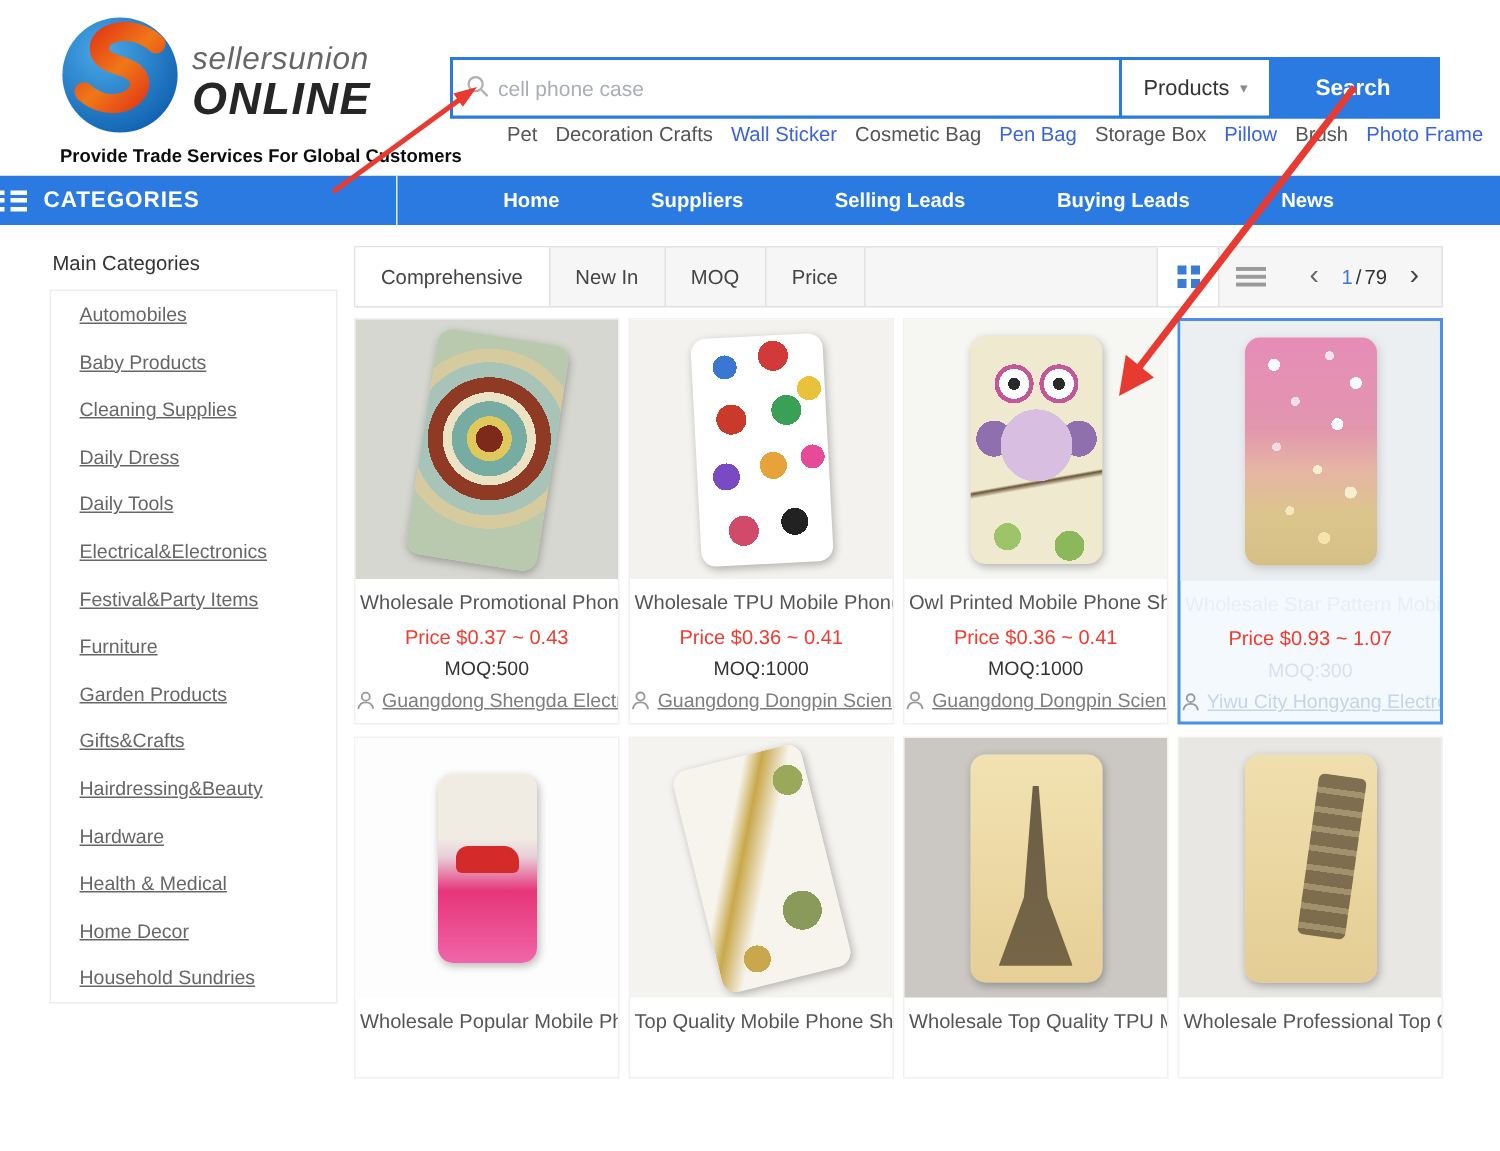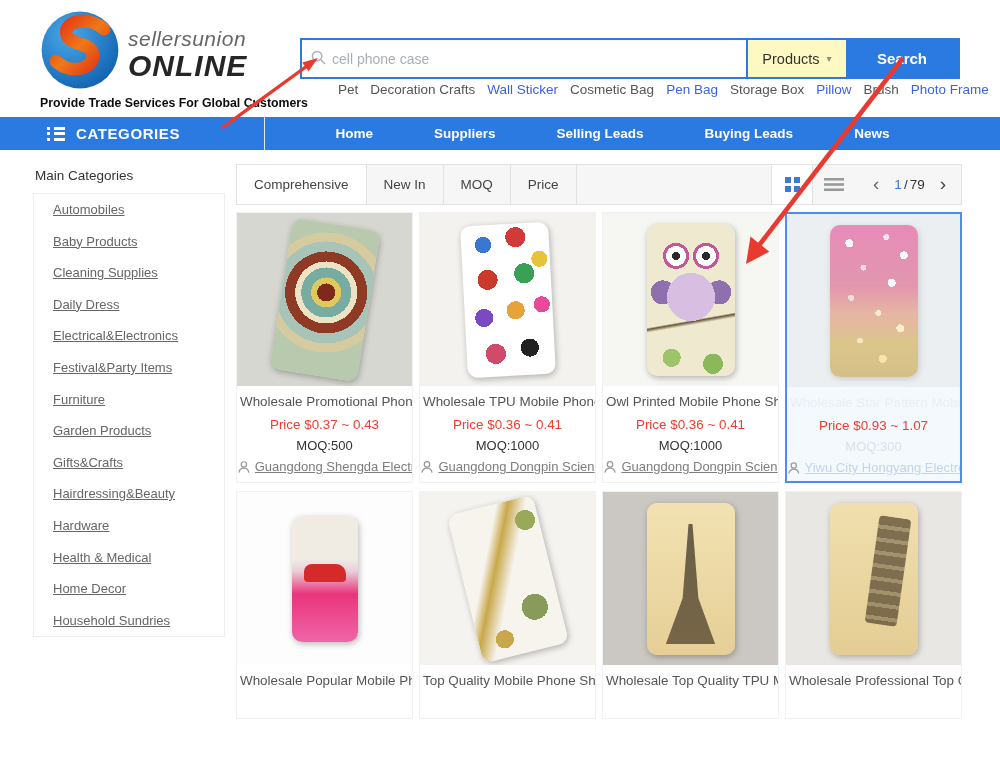--- a/index.html
+++ b/index.html
@@ -15,33 +15,33 @@
   .wm-light { font-style:italic; font-size:21px; color:#666; letter-spacing:.5px; }
   .wm-bold { font-style:italic; font-weight:900; font-size:30px; color:#262626; letter-spacing:1px; }
   .tagline { margin-top:2px; font-size:12.3px; font-weight:700; color:#0d0d0d; white-space:nowrap; }
 
   .search-wrap { position:absolute; left:300px; top:38px; width:660px; height:41px;
                  display:flex; border:2px solid #2a7ae2; background:#2a7ae2; }
   .search-input-area { flex:1; position:relative; background:#fff; }
   .search-input-area svg { position:absolute; left:9px; top:10px; }
   .search-input { width:100%; height:100%; border:none; outline:none; padding-left:30px;
                   font-size:14px; color:#a9aeb6; font-family:"Liberation Sans",sans-serif; background:transparent; }
-  .products-select { width:98px; margin-left:2px; background:#fef9c3; display:flex; align-items:center;
+  .products-select { width:98px; margin-left:2px; background:#ffffff; display:flex; align-items:center;
                      justify-content:center; gap:7px; font-size:14.5px; color:#333; cursor:pointer;text-align:center; }
   .caret { font-size:10px; color:#8a8a8a; }
   .search-btn { width:112px; display:flex; align-items:center; justify-content:center;
                 color:#fff; font-weight:700; font-size:15px; cursor:pointer; }
 
   .quick-links { position:absolute; left:303px; top:82px; display:flex; gap:12px; font-size:13.5px; white-space:nowrap;margin-left:35px; }
   .ql-gray { color:#555; } .ql-blue { color:#3a63e0; }
   .quick-links span { cursor:pointer; }
 
   
   .nav { display:flex; height:33px; background:#2a7ae2; color:#fff; }
-  .cat-block { width:265px; display:flex; align-items:center; padding-left:47px; gap:11px;
+  .cat-block { width:265px; display:flex; align-items:center; gap:11px;
                border-right:1px solid rgba(255,255,255,.85); cursor:pointer; }
   .ham i { display:block; width:11px; height:3px; background:#fff; margin:2.5px 0 2.5px 7px; position:relative; }
   .ham i::before { content:""; position:absolute; left:-7px; top:0; width:3px; height:3px; background:#fff; }
   .cat-label { font-size:15px; font-weight:600; letter-spacing:.6px; }
   .nav-items { flex:1; display:flex; justify-content:space-around; align-items:center; padding:0 80px 0 40px; }
   .nav-item { font-size:13.5px; font-weight:600; cursor:pointer; }
 
   
   .bc-wrap { padding:16px 36px 0 34px; }
   .breadcrumb { padding:0 0 14px 7px; border-bottom:1px solid #e9e9e9; font-size:13px; color:#555; }
@@ -238,20 +238,21 @@
 
 
   <div class="content">
     <div class="sidebar">
       <div class="side-title">Main Categories</div>
       <ul class="side-list">
           <li class="side-item">Automobiles</li>
           <li class="side-item">Baby Products</li>
           <li class="side-item">Cleaning Supplies</li>
           <li class="side-item">Daily Dress</li>
+          <li class="side-item">Daily Tools</li>
           <li class="side-item">Electrical&amp;Electronics</li>
           <li class="side-item">Festival&amp;Party Items</li>
           <li class="side-item">Furniture</li>
           <li class="side-item">Garden Products</li>
           <li class="side-item">Gifts&amp;Crafts</li>
           <li class="side-item">Hairdressing&amp;Beauty</li>
           <li class="side-item">Hardware</li>
           <li class="side-item">Health &amp; Medical</li>
           <li class="side-item">Home Decor</li>
           <li class="side-item">Household Sundries</li>

